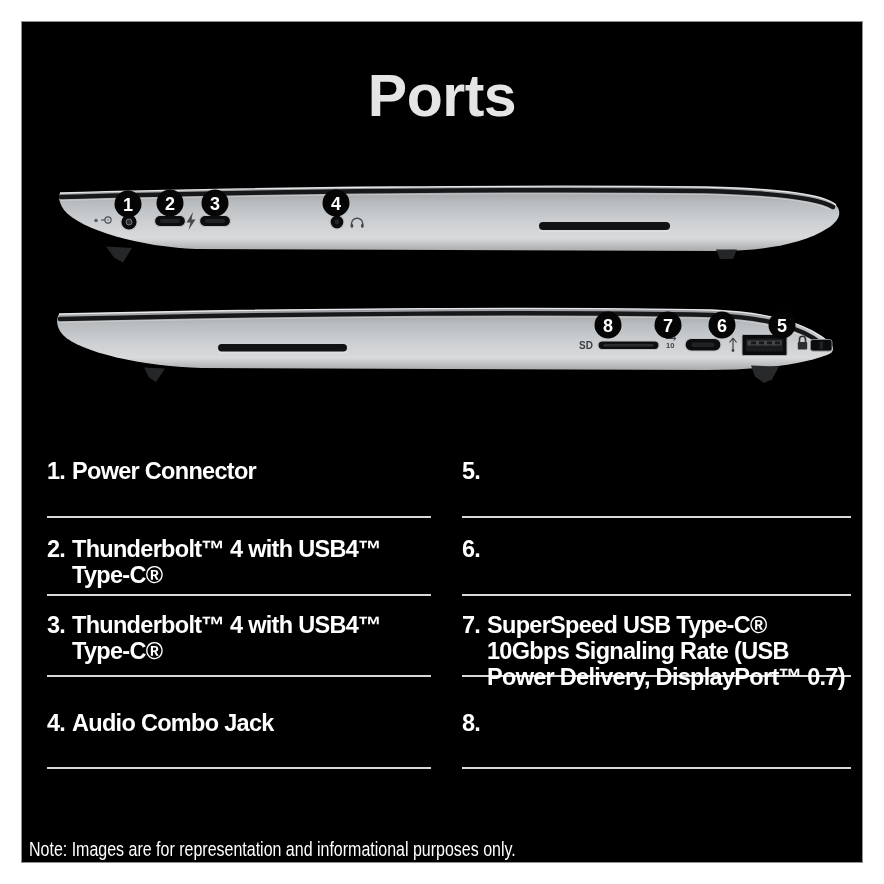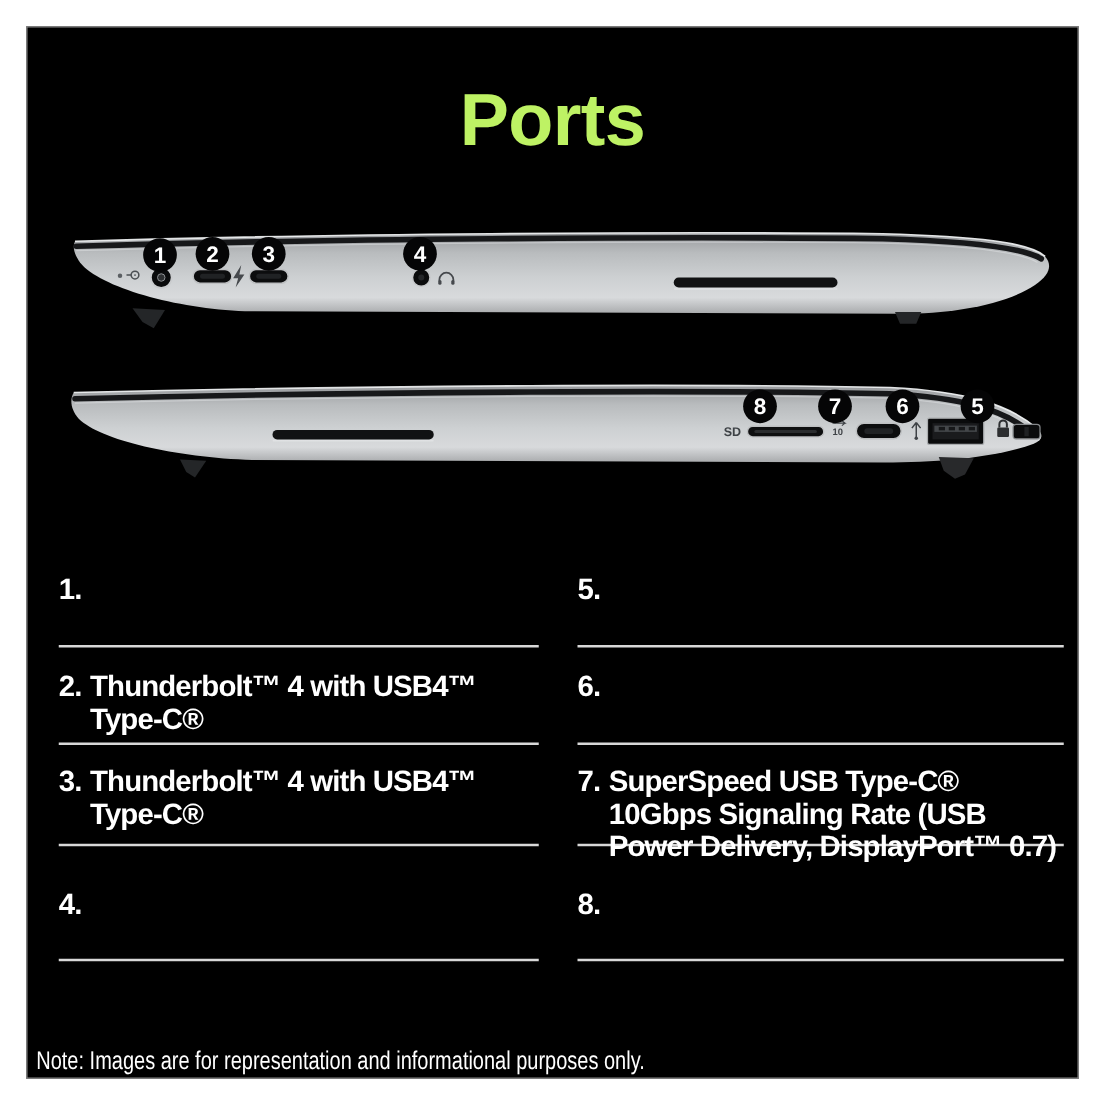--- a/index.html
+++ b/index.html
@@ -1,19 +1,19 @@
 <!DOCTYPE html>
 <html><head>
 <meta charset="utf-8">
 <style>
   html,body{margin:0;padding:0;background:#ffffff;}
   .page{position:relative;width:884px;height:884px;background:#ffffff;font-family:"Liberation Sans",sans-serif;overflow:hidden;}
   .panel{position:absolute;left:21px;top:21px;width:842px;height:842px;background:#000000;border:1px solid #8f8f8f;box-sizing:border-box;}
   .title{position:absolute;top:40px;left:0;width:100%;margin:0;text-align:center;
-         font-size:59px;font-weight:bold;letter-spacing:-0.5px;color:#bef264;}
+         font-size:59px;font-weight:bold;letter-spacing:-0.5px;color:#e5e5e5;}
   .laptop-svg{position:absolute;}
   .laptop-top-svg{left:34px;top:162px;}
   .laptop-bottom-svg{left:30px;top:284px;}
   .callout{position:absolute;width:27px;height:27px;border-radius:50%;background:#050506;
            color:#ffffff;font-size:18px;font-weight:bold;display:flex;align-items:center;justify-content:center;
            transform:translate(-50%,-50%);line-height:1;}
   .ports-grid{position:absolute;left:25px;top:429px;width:804px;display:grid;
               grid-template-columns:384px 389px;column-gap:31px;grid-template-rows:67px 78px 81px 92px;}
   .cell{box-sizing:border-box;border-bottom:2px solid #d8d8d8;}
   .cell.r1{padding-top:7px;}
@@ -161,20 +161,21 @@
         <span>6</span>
       </div>
     <div class="callout" style="left:760px;top:303px;">
         <span>5</span>
       </div>
 
     <div class="ports-grid">
       <div class="cell r1">
         <div class="item">
             <span class="num">1.</span>
+            <span class="label">Power Connector</span>
           </div>
       </div>
       <div class="cell r1">
         <div class="item">
             <span class="num">5.</span>
           </div>
       </div>
       <div class="cell r2">
         <div class="item">
             <span class="num">2.</span>
@@ -198,20 +199,21 @@
         <div class="item">
             <span class="num">7.</span>
             <span class="label">SuperSpeed USB Type-C®
 10Gbps Signaling Rate (USB
 Power Delivery, DisplayPort™ 0.7)</span>
           </div>
       </div>
       <div class="cell r4">
         <div class="item">
             <span class="num">4.</span>
+            <span class="label">Audio Combo Jack</span>
           </div>
       </div>
       <div class="cell r4">
         <div class="item">
             <span class="num">8.</span>
           </div>
       </div>
     </div>
 
     <div class="note">Note: Images are for representation and informational purposes only.</div>

